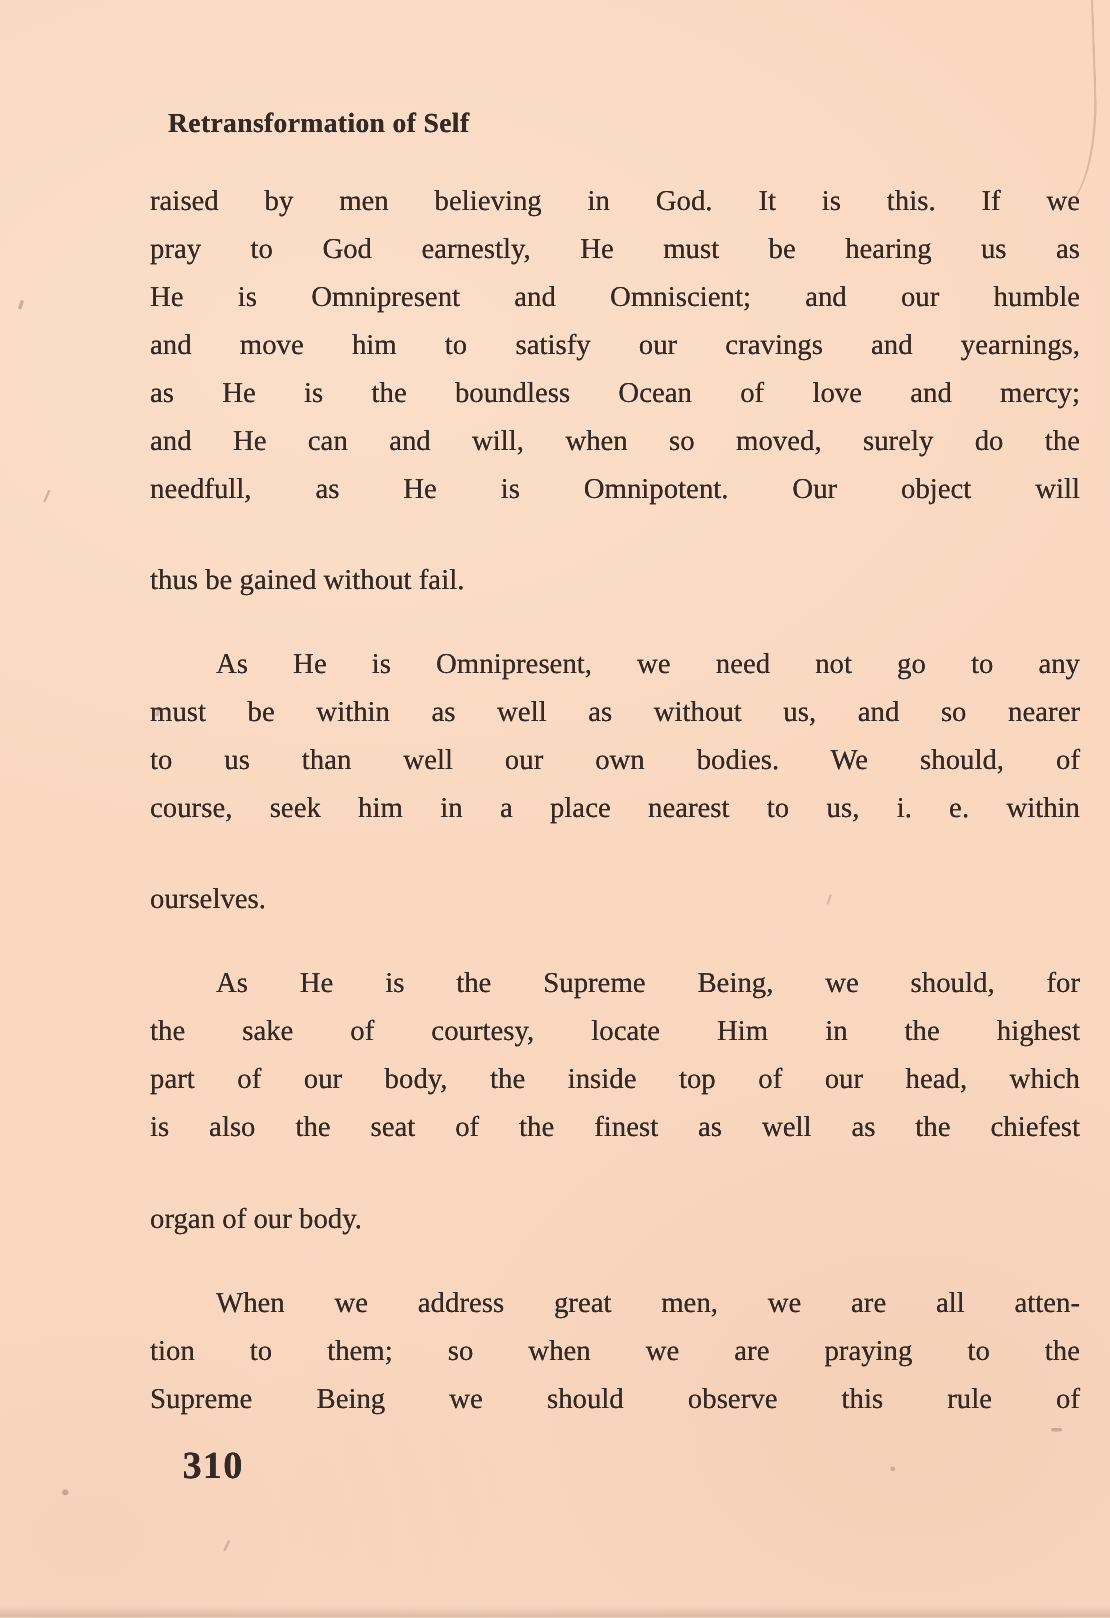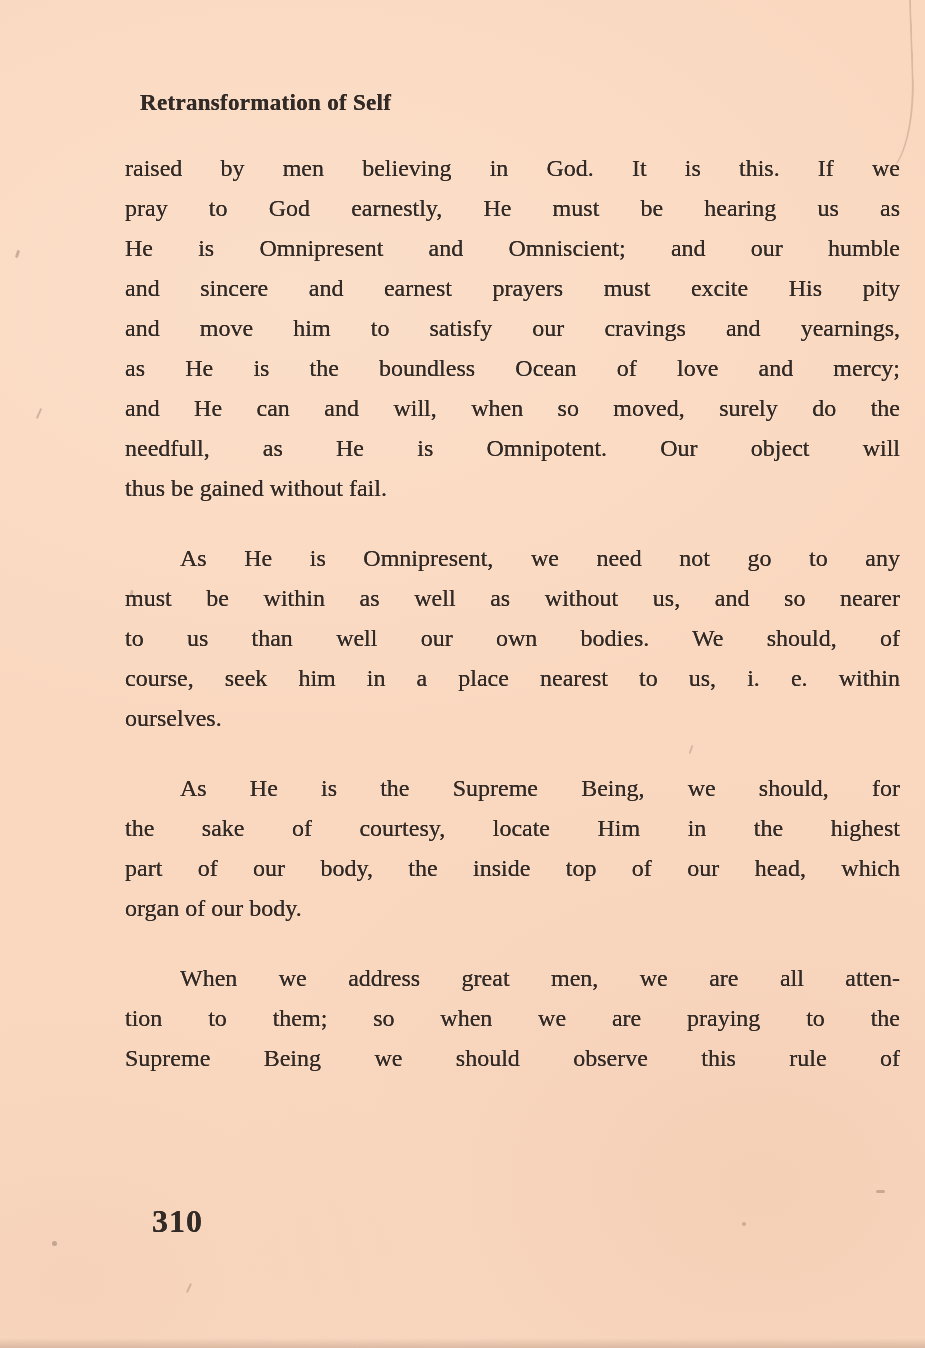--- a/index.html
+++ b/index.html
@@ -28,21 +28,21 @@
     color: var(--ink, #312a26);
     text-shadow: 0 0 0.5px currentColor;
   }
   .content {
     position: absolute; top: 148px; left: 125px; width: 775px;
     font-size: 24px; line-height: 40px;
     text-shadow: 0 0 0.5px currentColor;
   }
   .paragraph { margin: 0 0 30px 0; }
   .line { text-align: justify; text-align-last: justify; white-space: normal; }
-  .line.last { text-align-last: left; }
+  .line.last { text-align-last: left; margin-top: 36px; }
   .line.first-indent { text-indent: 55px; }
   .it { }
   .page-number {
     position: absolute; top: 1203px; left: 152px;
     font-size: 32px; font-weight: bold; letter-spacing: 1px;
     text-shadow: 0 0 0.5px currentColor;
   }
   
   .crease {
     position: absolute; top: -6px; left: 874px; width: 38px; height: 178px;
@@ -66,38 +66,38 @@
 <body>
 
 <div class="page">
   <div class="running-header">Retransformation of Self</div>
 
   <div class="content" id="content">
       <div class="paragraph">
         <div class="line"><span>raised by men believing in God. It is this. If we</span></div>
         <div class="line"><span>pray to God earnestly, He must be hearing us as</span></div>
         <div class="line"><span>He is Omnipresent and Omniscient; and our humble</span></div>
-        <div class="line"><span>and sincere and earnest prayers must excite His pity</span></div>
         <div class="line"><span>and move him to satisfy our cravings and yearnings,</span></div>
         <div class="line"><span>as He is the boundless Ocean of love and mercy;</span></div>
         <div class="line"><span>and He can and will, when so moved, surely do the</span></div>
         <div class="line"><span>needfull, as He is Omnipotent. Our object will</span></div>
         <div class="line last"><span>thus be gained without fail.</span></div>
       </div>
       <div class="paragraph">
         <div class="line first-indent"><span>As He is Omnipresent, we need not go to any</span></div>
         <div class="line"><span>must be within as well as without us, and so nearer</span></div>
         <div class="line"><span>to us than well our own bodies. We should, of</span></div>
         <div class="line"><span>course, seek him in a place nearest to us, </span><span class="it">i. e.</span><span> within</span></div>
         <div class="line last"><span>ourselves.</span></div>
       </div>
       <div class="paragraph">
         <div class="line first-indent"><span>As He is the Supreme Being, we should, for</span></div>
         <div class="line"><span>the sake of courtesy, locate Him in the highest</span></div>
         <div class="line"><span>part of our body, the inside top of our head, which</span></div>
+        <div class="line"><span>is also the seat of the finest as well as the chiefest</span></div>
         <div class="line last"><span>organ of our body.</span></div>
       </div>
       <div class="paragraph">
         <div class="line first-indent"><span>When we address great men, we are all atten-</span></div>
         <div class="line"><span>tion to them; so when we are praying to the</span></div>
         <div class="line"><span>Supreme Being we should observe this rule of</span></div>
       </div>
     </div>
 
   <div class="page-number">310</div>

